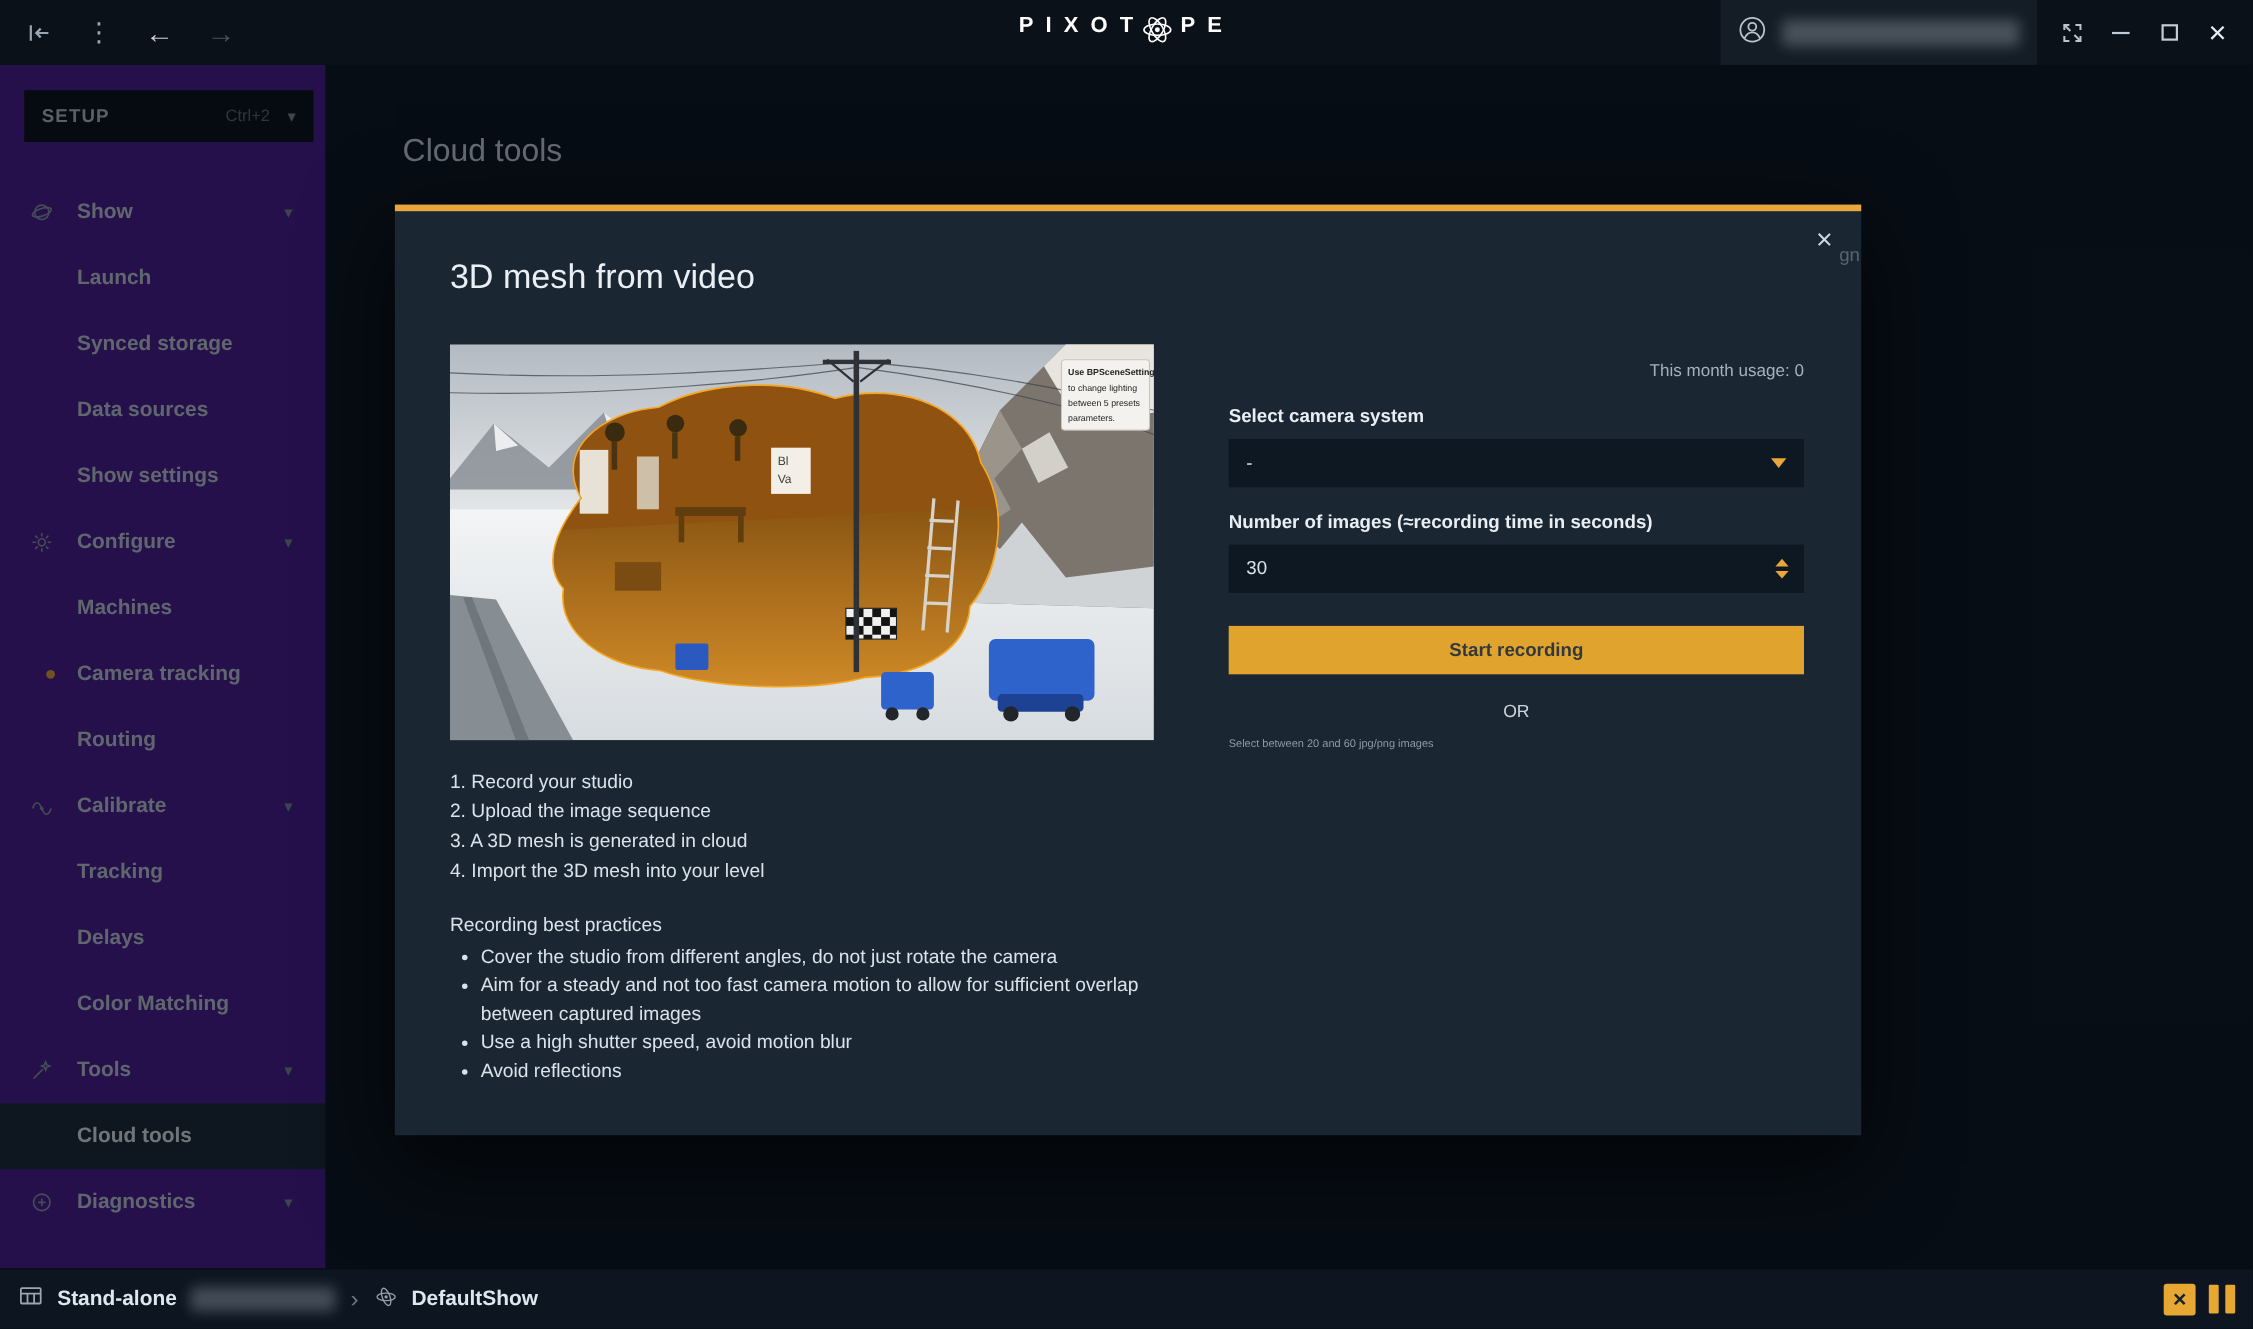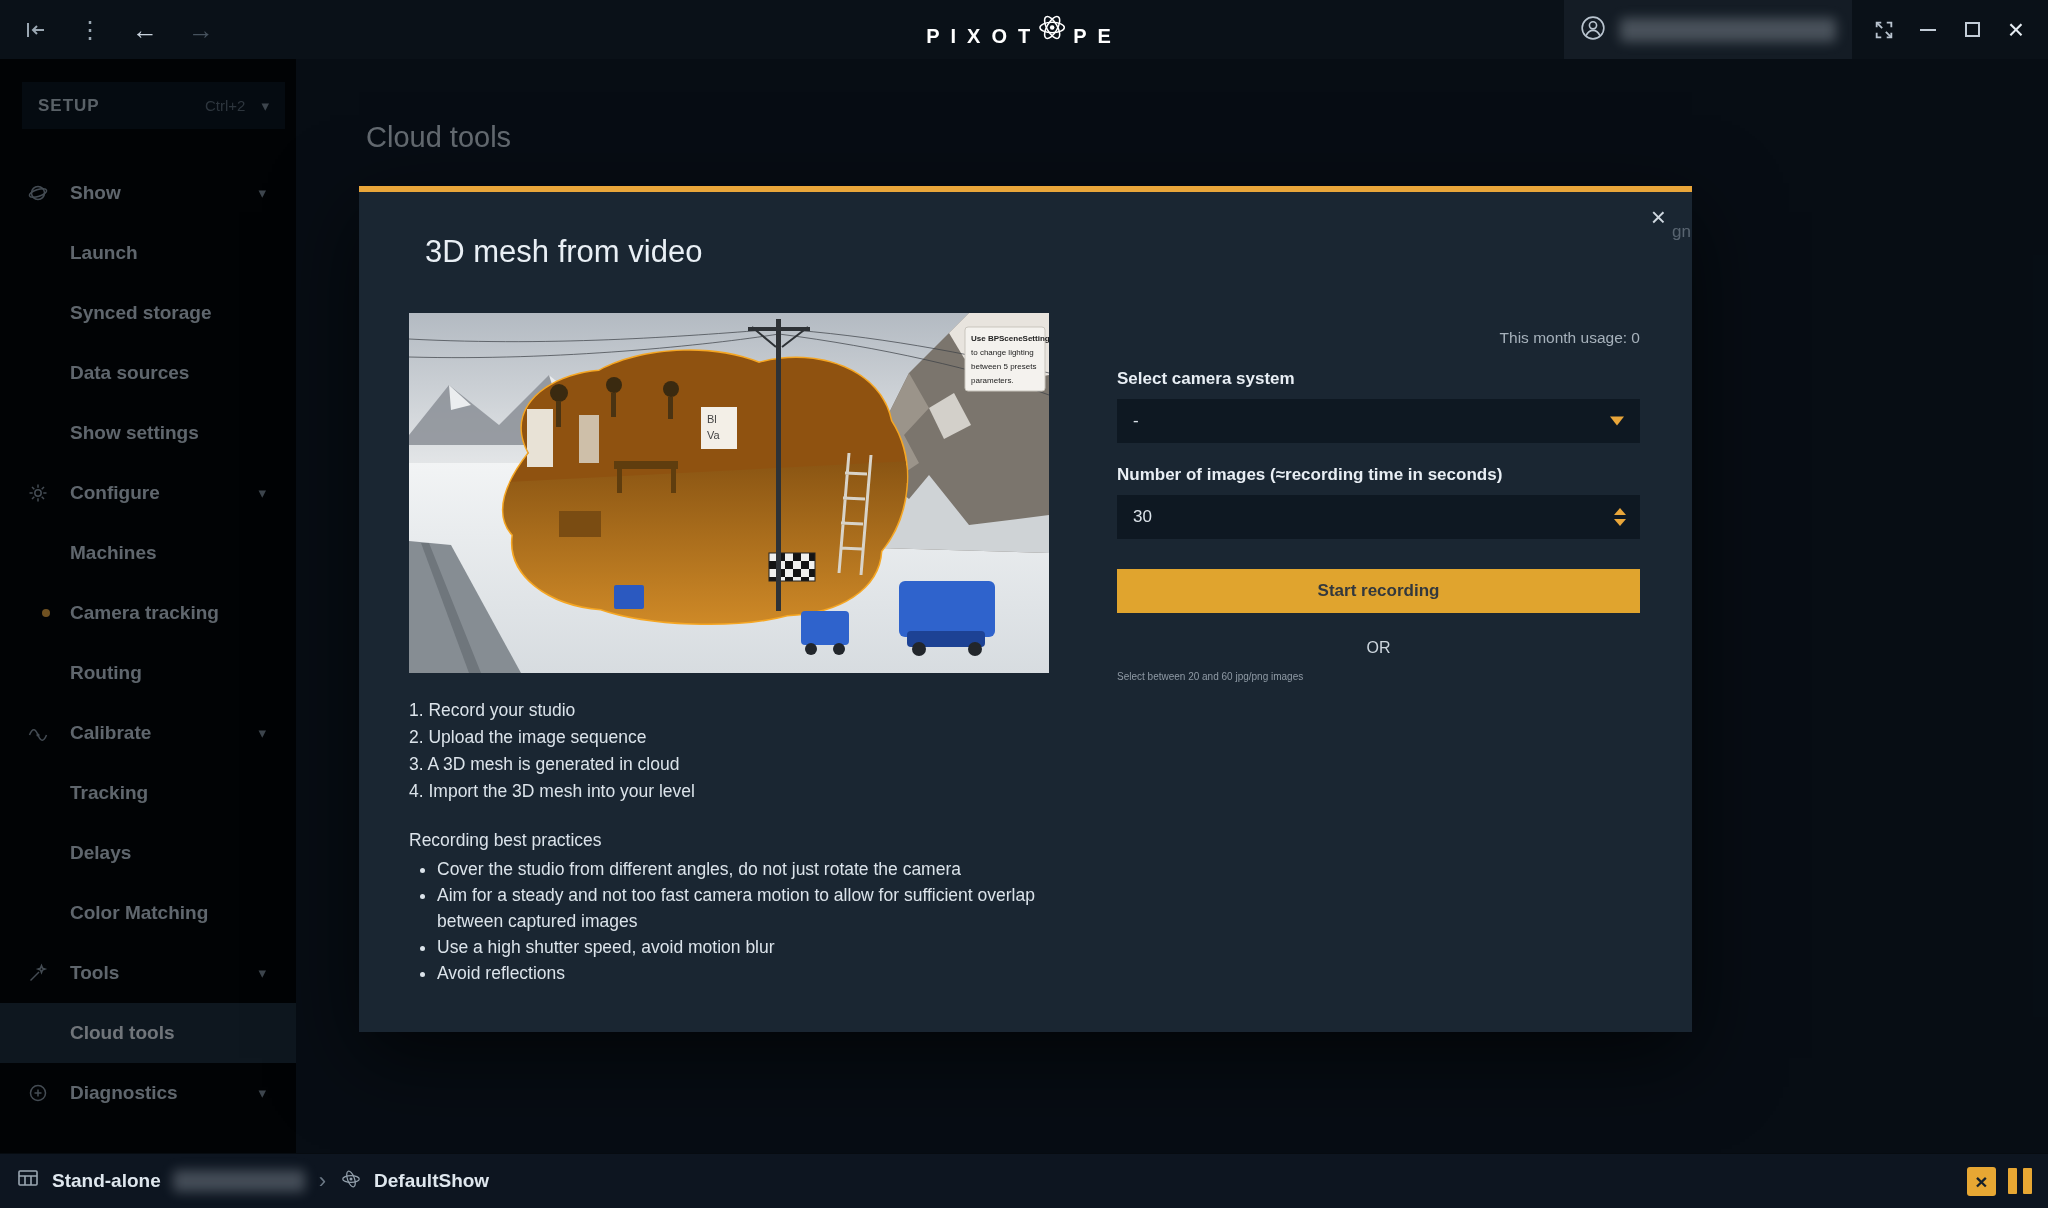--- a/index.html
+++ b/index.html
@@ -6,35 +6,35 @@
   html,body { background:#060a0e; }
   body { font-family:"Liberation Sans","DejaVu Sans",sans-serif; }
   .app { position:relative; width:2048px; height:1208px; overflow:hidden; background:#0d1620; }
 
   
   .titlebar { position:absolute; top:0; left:0; right:0; height:59px; background:#0a1118; display:flex; align-items:center; z-index:50; }
   .tb-left { display:flex; align-items:center; gap:30px; padding-left:24px; }
   .tb-icon { color:#9aa7b2; font-size:24px; line-height:1; cursor:pointer; display:flex; align-items:center; }
   .tb-back { color:#c8d2dc; font-size:26px; }
   .tb-fwd { color:#46525d; font-size:26px; }
-  .tb-logo { position:absolute; left:50%; top:50%; transform:translate(-50%,-50%); display:flex; align-items:flex-end; color:#ffffff; font-weight:700; font-size:20px; }
+  .tb-logo { position:absolute; left:50%; top:50%; transform:translate(-50%,-50%); display:flex; align-items:flex-start; color:#ffffff; font-weight:700; font-size:20px; }
   .logo-part { letter-spacing:11px; }
   .logo-atom { margin:0 6px 0 -4px; }
   .tb-right { margin-left:auto; display:flex; align-items:center; height:100%; }
   .user-zone { width:288px; height:100%; background:#141c25; display:flex; align-items:center; gap:14px; padding:0 16px; cursor:pointer; }
   .blur-block { height:24px; border-radius:4px; background:rgba(195,205,215,0.30); filter:blur(6px); }
   .user-blur { flex:1; }
   .win-controls { display:flex; align-items:center; gap:20px; padding:0 20px; }
   .wc { width:24px; height:24px; display:flex; align-items:center; justify-content:center; cursor:pointer; }
   .min-glyph { width:16px; border-top:2px solid #c3cdd7; display:block; }
   .max-glyph { width:15px; height:15px; border:2px solid #c3cdd7; display:block; }
   .close-glyph { color:#e6edf3; font-size:28px; line-height:1; }
 
   
-  .sidebar { position:absolute; top:59px; left:0; width:296px; bottom:55px; background:#000000; z-index:1; }
+  .sidebar { position:absolute; top:59px; left:0; width:296px; bottom:55px; background:#4c1d95; z-index:1; }
   .setup-row { margin:23px 11px 0 22px; height:47px; background:#0a1119; display:flex; align-items:center; padding:0 16px; cursor:pointer; }
   .setup-label { font-size:17px; font-weight:700; letter-spacing:1px; color:#b9c4ce; }
   .setup-shortcut { margin-left:auto; font-size:15px; color:#5c6a76; }
   .chev { color:#7d8a96; font-size:15px; }
   .setup-row .chev { margin-left:16px; }
   .nav { margin-top:34px; }
   .nav-row { position:relative; height:60px; display:flex; align-items:center; padding-left:70px; font-size:19px; font-weight:600; color:#c4cfd9; cursor:pointer; }
   .nav-row.selected { background:#1d2a38; color:#e8eef4; }
   .nav-row .gicon { position:absolute; left:28px; top:50%; transform:translateY(-50%); }
   .nav-row .chev { position:absolute; right:30px; top:50%; transform:translateY(-50%); }
@@ -44,21 +44,21 @@
   
   .main { position:absolute; top:59px; left:296px; right:0; bottom:55px; background:#0d1621; z-index:1; }
   .page-title { position:absolute; left:70px; top:62px; font-size:29px; font-weight:400; color:#cfd9e2; }
 
   .dim-overlay { position:absolute; top:59px; left:0; right:0; bottom:55px; background:rgba(2,6,10,0.52); z-index:10; }
 
   
   .modal { position:absolute; left:359px; top:186px; width:1333px; height:846px; background:#1a2632; border-top:6px solid #e9a63a; box-shadow:0 26px 80px rgba(0,0,0,0.65); z-index:20; }
   .modal-close { position:absolute; top:12px; right:26px; font-size:26px; color:#cfd8e0; cursor:pointer; line-height:1; }
   .bg-fragment { position:absolute; left:1313px; top:30px; font-size:17px; color:#8b97a3; opacity:0.55; }
-  .modal-title { position:absolute; left:66px; top:42px; font-size:31px; font-weight:400; color:#e9eff5; }
+  .modal-title { position:absolute; left:50px; top:42px; font-size:31px; font-weight:400; color:#e9eff5; }
   .left-col { position:absolute; left:50px; top:121px; width:640px; }
   .studio-image { display:block; width:640px; height:360px; background:#223; }
   .steps { margin-top:24px; }
   .steps div { font-size:17.5px; line-height:27px; color:#dbe3ea; }
   .practices-title { margin-top:25px; font-size:17.5px; color:#dbe3ea; }
   .practices { margin:5px 0 0 8px; padding-left:20px; }
   .practices li { font-size:17.5px; line-height:26px; color:#dbe3ea; }
   .right-col { position:absolute; left:758px; top:123px; width:523px; }
   .usage { margin-top:14px; text-align:right; font-size:15.5px; color:#a6b1bb; }
   .field-label { margin-top:22px; font-size:17px; font-weight:700; color:#e8eef4; }

